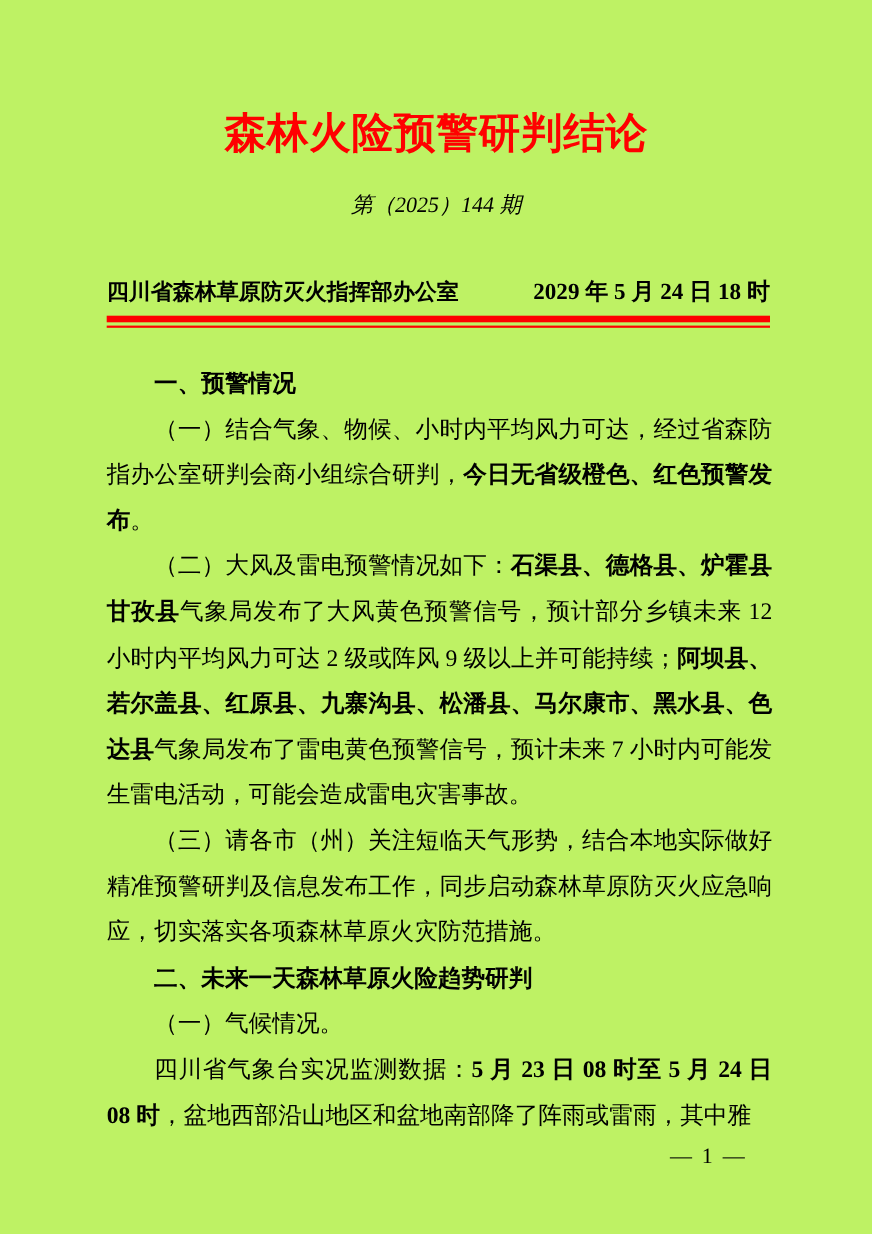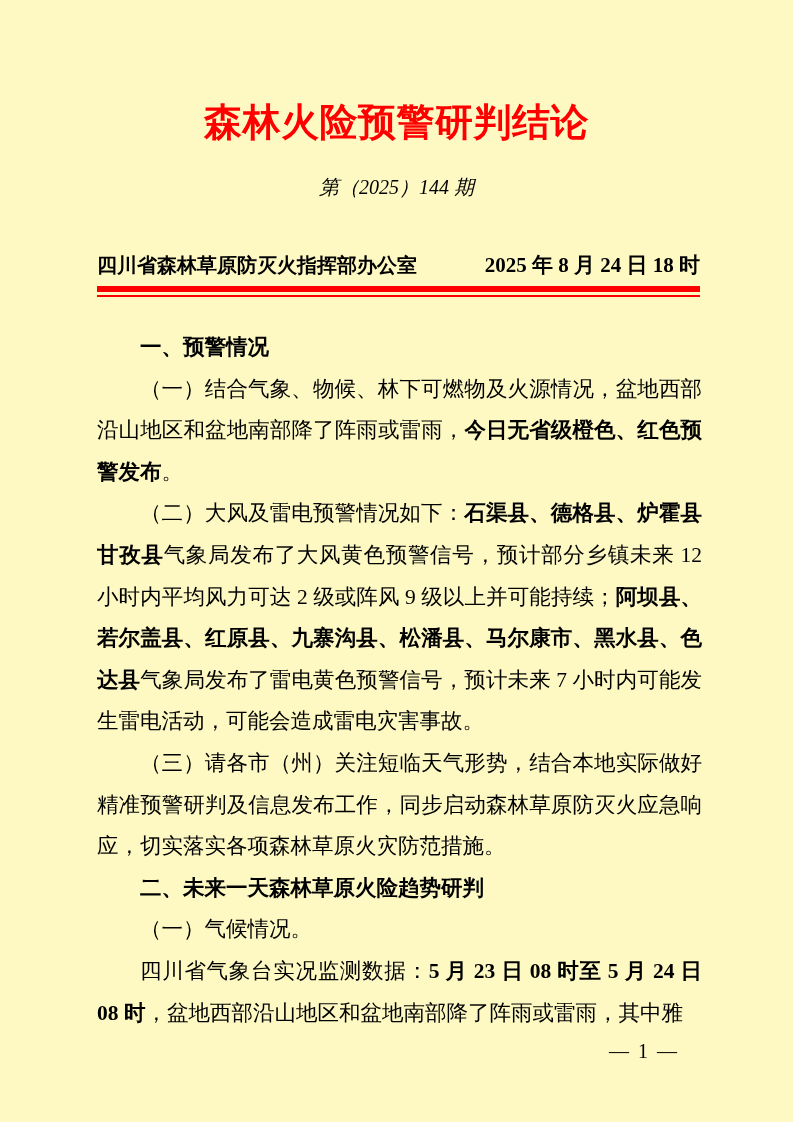--- a/index.html
+++ b/index.html
@@ -1,21 +1,21 @@
 <!DOCTYPE html>
 <html lang="zh" style="--accent: #ff0000;"><head>
 <meta charset="utf-8">
 <style>
   :root { --accent: #ff0000; }
   html, body { margin: 0; padding: 0; background: #ffffff; }
   .page {
     position: relative;
     width: 793px;
     height: 1122px;
-    background: #fef9c3;
+    background: #bef264;
     overflow: hidden;
     color: #000;
     font-family: "Liberation Serif", "DejaVu Serif", serif;
   }
   .doc-title {
     margin: 101px 0 0 0;
     text-align: center;
     font-size: 38px;
     line-height: 42px;
     font-weight: bold;
@@ -71,28 +71,28 @@
 <body>
 
 <div class="page">
 
   <div class="doc-title">森林火险预警研判结论</div>
 
   <div class="issue-no">第（2025）144 期</div>
 
   <div class="issuer-row">
     <span class="issuer">四川省森林草原防灭火指挥部办公室</span>
-    <span class="datetime">2025 年 8 月 24 日 18 时</span>
+    <span class="datetime">2029 年 5 月 24 日 18 时</span>
   </div>
 
   <div class="red-rule"></div>
 
   <div class="doc-body">
       <p class="heading-hei"><span class="bold">一、预警情况</span></p>
-      <p class="para"><span>（一）结合气象、物候、林下可燃物及火源情况，盆地西部沿山地区和盆地南部降了阵雨或雷雨，</span><span class="bold">今日无省级橙色、红色预警发布</span><span>。</span></p>
+      <p class="para"><span>（一）结合气象、物候、小时内平均风力可达，经过省森防指办公室研判会商小组综合研判，</span><span class="bold">今日无省级橙色、红色预警发布</span><span>。</span></p>
       <p class="para"><span>（二）大风及雷电预警情况如下：</span><span class="bold">石渠县、德格县、炉霍县甘孜县</span><span>气象局发布了大风黄色预警信号，预计部分乡镇未来 12 小时内平均风力可达 2 级或阵风 9 级以上并可能持续；</span><span class="bold">阿坝县、若尔盖县、红原县、九寨沟县、松潘县、马尔康市、黑水县、色达县</span><span>气象局发布了雷电黄色预警信号，预计未来 7 小时内可能发生雷电活动，可能会造成雷电灾害事故。</span></p>
       <p class="para"><span>（三）请各市（州）关注短临天气形势，结合本地实际做好精准预警研判及信息发布工作，同步启动森林草原防灭火应急响应，切实落实各项森林草原火灾防范措施。</span></p>
       <p class="heading-hei"><span class="bold">二、未来一天森林草原火险趋势研判</span></p>
       <p class="heading-kai"><span>（一）气候情况。</span></p>
       <p class="para"><span>四川省气象台实况监测数据：</span><span class="bold">5 月 23 日 08 时至 5 月 24 日 08 时</span><span>，盆地西部沿山地区和盆地南部降了阵雨或雷雨，其中雅</span></p>
     </div>
 
   <div class="page-footer">— 1 —</div>
 
 </div>

